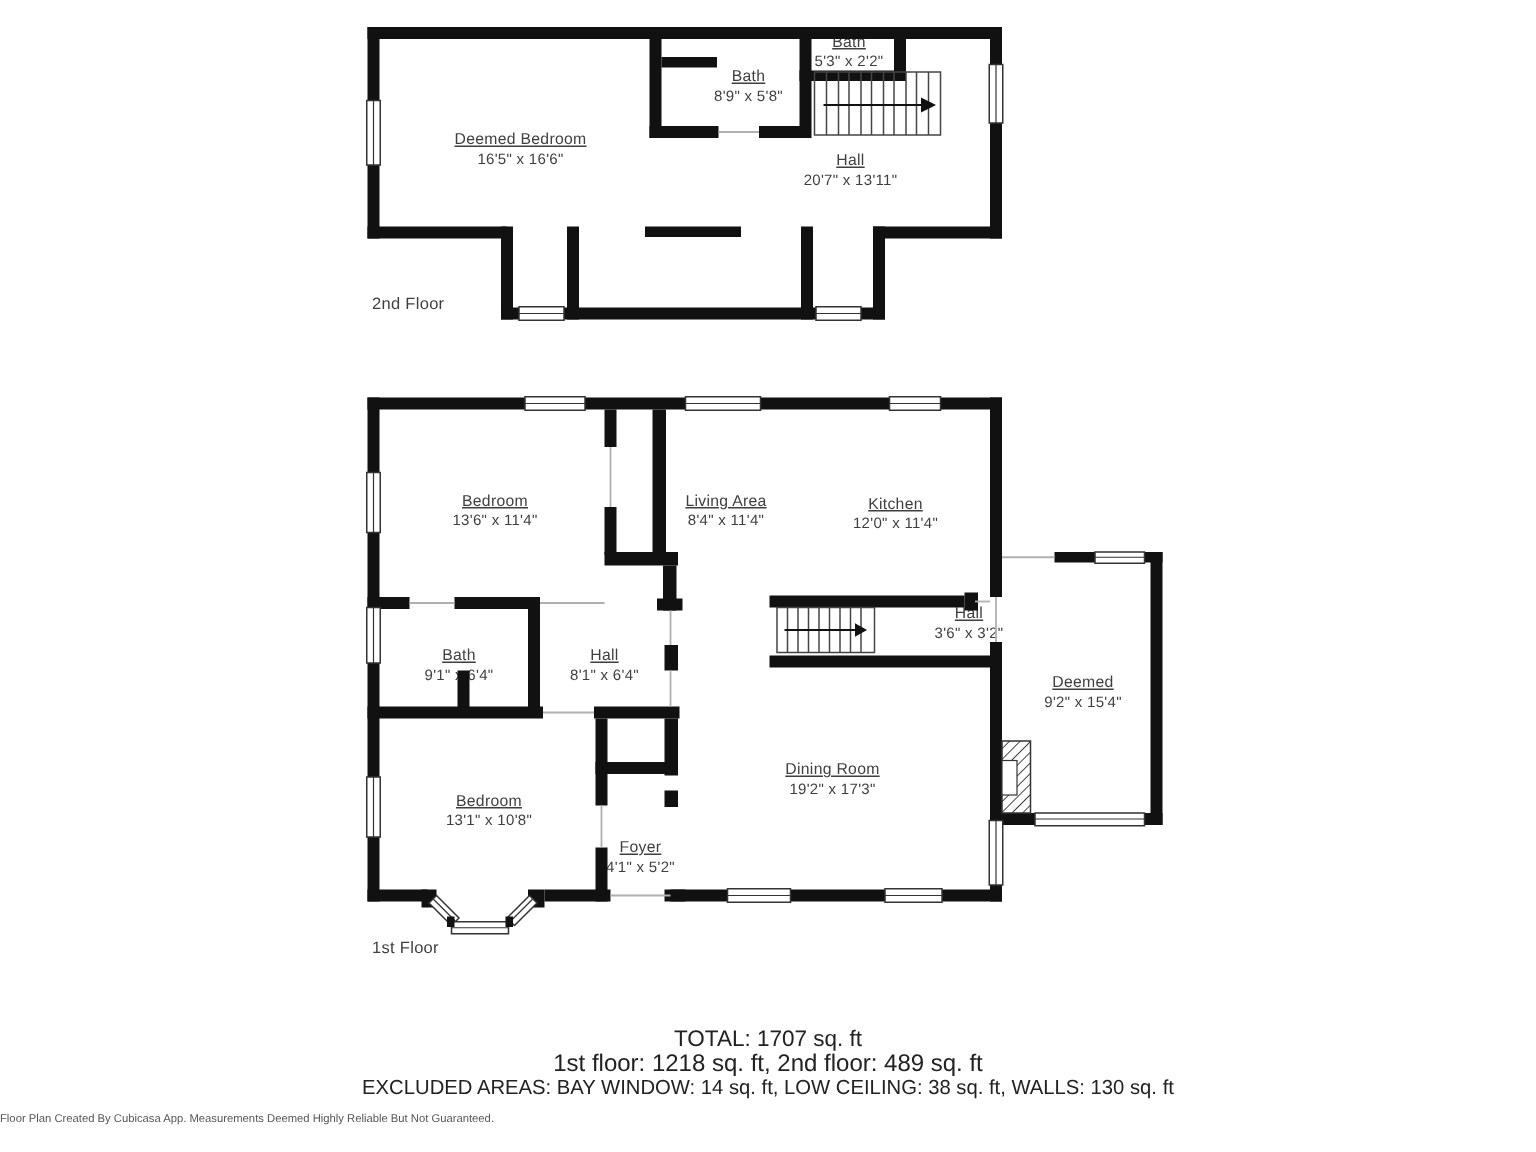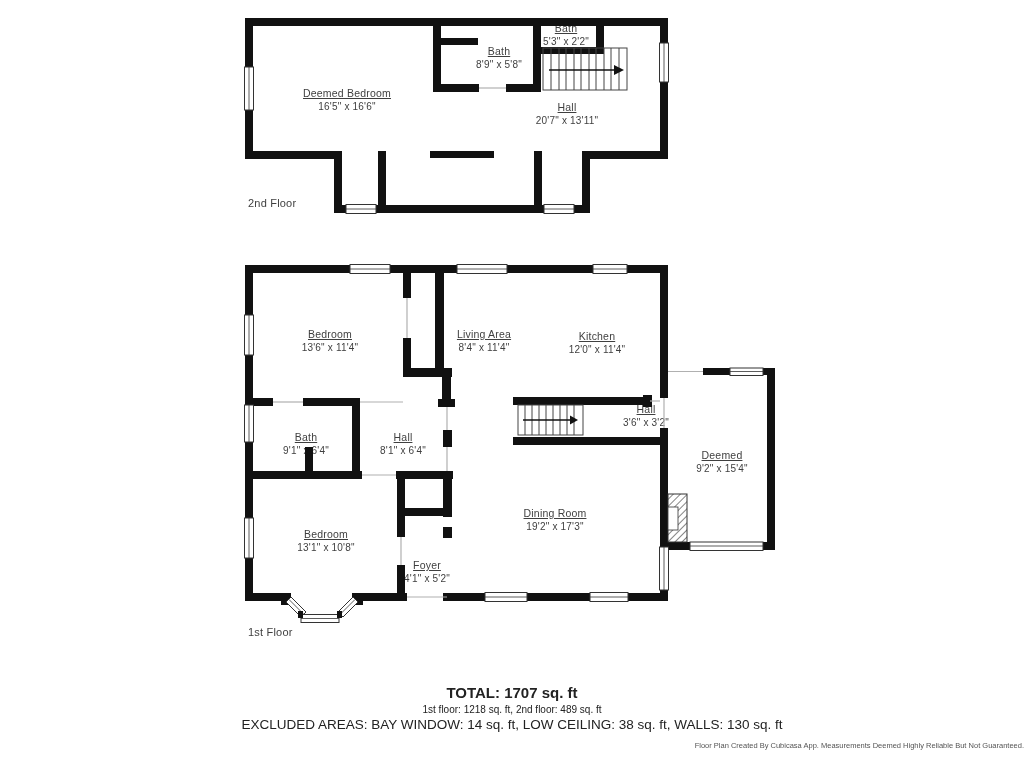--- a/index.html
+++ b/index.html
@@ -15,25 +15,25 @@
     letter-spacing:.2px;
   }
   .room-name{font-size:10.5px;text-decoration:underline;}
   .room-dims{font-size:10px;}
   .floor-label{
     position:absolute;color:#3f3f3f;font-size:11px;letter-spacing:.2px;white-space:nowrap;
   }
   .summary{
     position:absolute;left:0;top:684px;width:1024px;text-align:center;color:#222;z-index:3;
   }
-  .summary-total{font-size:15px;font-weight:bold;line-height:17px;text-align:center;}
-  .summary-floors{font-size:10px;line-height:15px;margin-top:1px;}
+  .summary-total{font-size:15px;font-weight:normal;line-height:17px;text-align:center;}
+  .summary-floors{font-size:16px;line-height:15px;margin-top:1px;}
   .summary-excluded{font-size:13.5px;line-height:15px;}
   .footer-note{
-    position:absolute;left:0;top:741px;width:1024px;text-align:right;
+    position:absolute;left:0;top:741px;width:1024px;text-align:left;
     color:#555;font-size:7.5px;z-index:3;
   }
 </style>
 </head>
 <body>
 
 <div id="screen">
 
   <div class="plan-labels">
 

